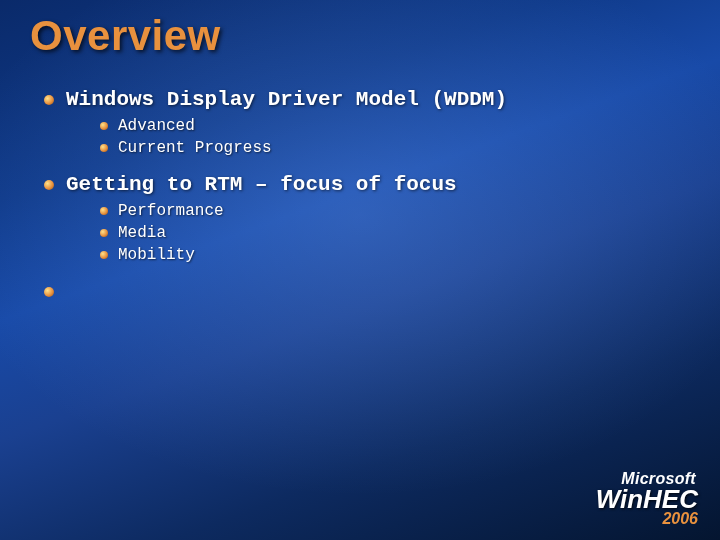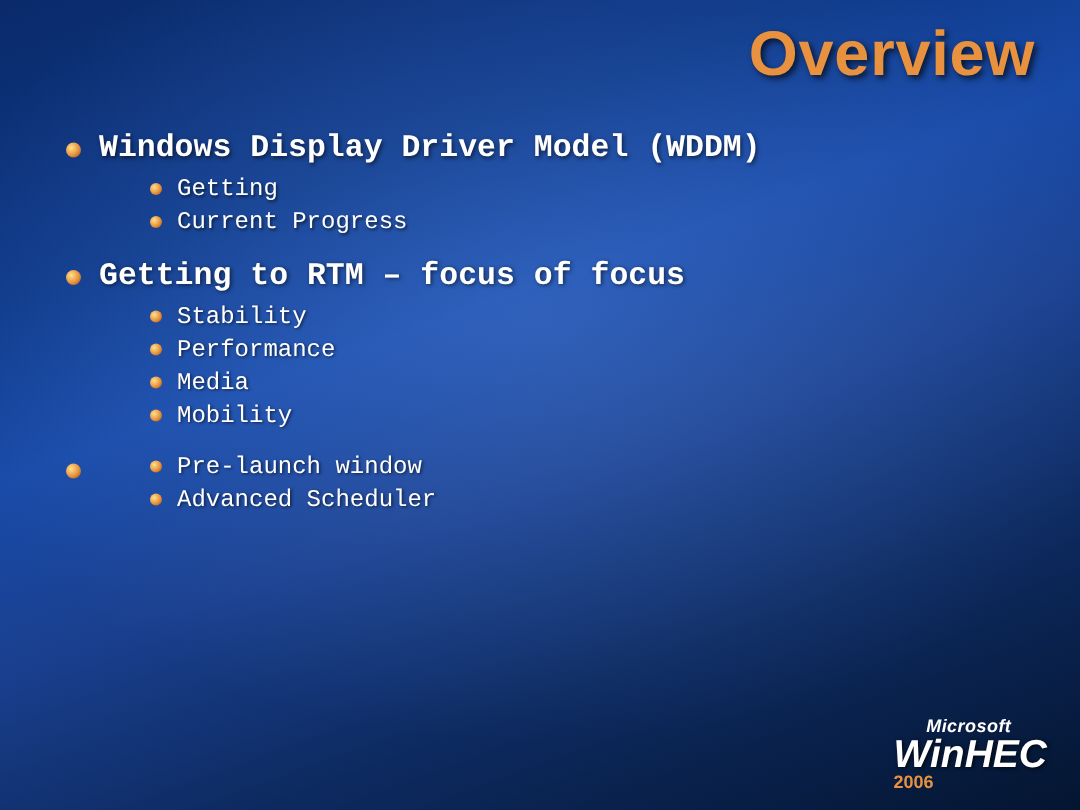--- a/index.html
+++ b/index.html
@@ -21,21 +21,20 @@
     padding: 12px 30px 0 30px;
     color: #ffffff;
   }
   .title {
     font-size: 42px;
     font-weight: bold;
     color: #e8913e;
     text-shadow: 2px 2px 4px rgba(0,0,0,0.7);
     margin: 0 0 28px 0;
     letter-spacing: 0.5px;
-    text-align: right;
   }
   ul {
     list-style: none;
     margin: 0;
     padding: 0;
   }
   .lvl1 {
     margin-left: 14px;
   }
   .lvl1 > li {
@@ -79,80 +78,76 @@
     border-radius: 50%;
   }
   .logo {
     position: absolute;
     right: 22px;
     bottom: 12px;
     text-align: right;
     color: #fff;
   }
   .logo .ms {
-    font-size: 12px;
+    font-size: 16px;
     font-weight: bold;
     font-style: italic;
     letter-spacing: 0.3px;
     display: block;
-    text-align: center;
+    text-align: right;
     margin-right: 2px;
   }
   .logo .win {
     font-size: 26px;
     font-weight: bold;
     font-style: italic;
     text-shadow: 1px 1px 3px rgba(0,0,0,0.8);
     line-height: 0.9;
   }
   .logo .hec {
     font-weight: bold;
     font-style: italic;
   }
   .logo .year {
     display: block;
-    font-size: 12px;
+    font-size: 16px;
     font-weight: bold;
+    font-style: italic;
     color: #e8913e;
-    text-align: left;
+    text-align: right;
     margin-top: -2px;
   }
 </style>
 </head>
 <body>
 
 <div class="slide">
 
   <h1 class="title">Overview</h1>
 
   <ul class="lvl1">
 
     <li>
       <span>Windows Display Driver Model (WDDM)</span>
       <ul class="lvl2">
-        <li>Getting</li>
+        <li>Advanced</li>
         <li>Current Progress</li>
       </ul>
     </li>
 
     <li>
       <span>Getting to RTM – focus of focus</span>
       <ul class="lvl2">
-        <li>Stability</li>
         <li>Performance</li>
         <li>Media</li>
         <li>Mobility</li>
       </ul>
     </li>
 
     <li>
-      <ul class="lvl2">
-        <li>Pre-launch window</li>
-        <li>Advanced Scheduler</li>
-      </ul>
     </li>
 
   </ul>
 
   <div class="logo">
     <span class="ms">Microsoft</span>
     <span class="win">
       <span>Win</span><span class="hec">HEC</span>
     </span>
     <span class="year">2006</span>

